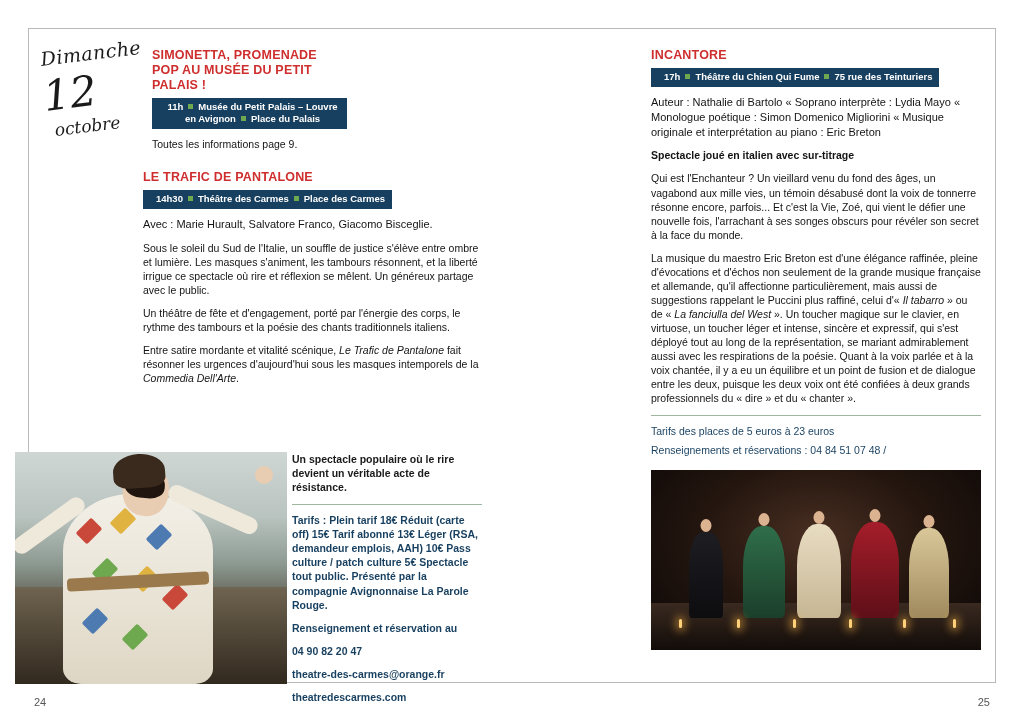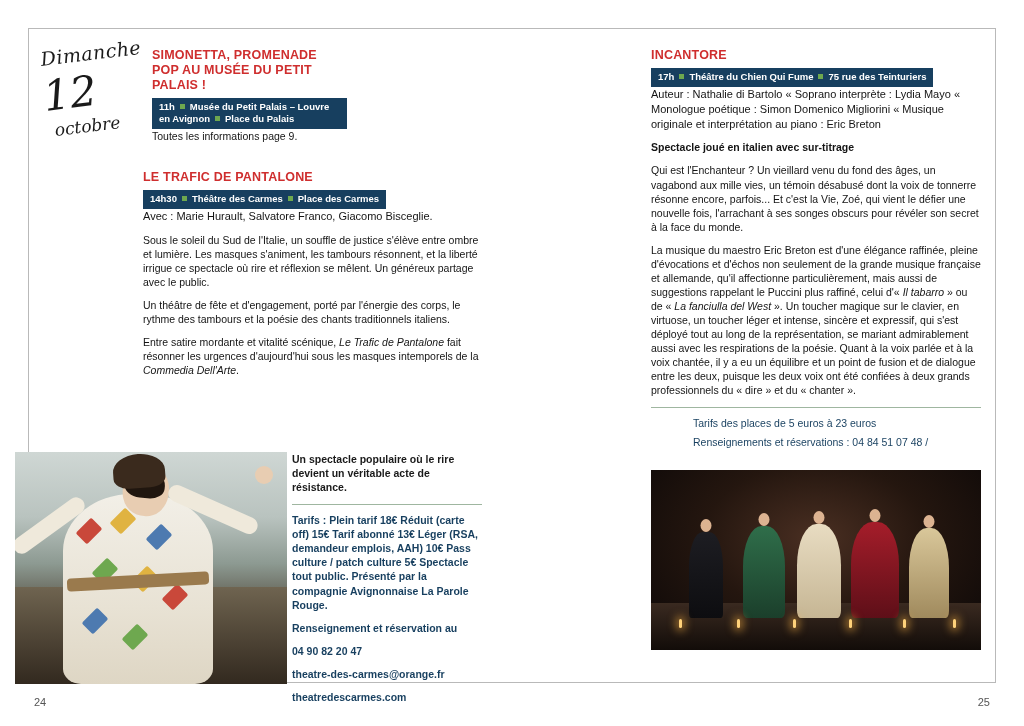--- a/index.html
+++ b/index.html
@@ -100,23 +100,25 @@
     letter-spacing: .2px;
     margin: 0 0 5px 0;
     line-height: 1.2;
     text-transform: uppercase;
   }
   .bar {
     background: #173f5f;
     color: #fff;
     font-size: 9.5px;
     font-weight: bold;
-    padding: 3px 7px 4px 7px;
+    padding: 3px 7px 4px 13px;
     display: inline-block;
     line-height: 1.25;
+    margin-bottom: 8px;
+    text-align: center;
   }
   .bar .sq {
     display: inline-block;
     width: 5px; height: 5px;
     background: #6ea84f;
     margin: 0 5px 0 5px;
     vertical-align: 1px;
   }
   .bar .hour { font-weight: bold; }
   .bar .venue { font-weight: bold; }
@@ -153,21 +155,21 @@
   }
   .tail-col {
     position: absolute;
     left: 292px; top: 452px;
     width: 190px;
     font-size: 10.5px;
     line-height: 1.34;
     font-weight: bold;
   }
   .tariff { color: #173f5f; }
-  .right-tariff { color: #173f5f; margin-top: 12px; font-size: 10.5px; line-height: 1.45; margin-left: 42px;}
+  .right-tariff { color: #173f5f; margin-top: 12px; font-size: 10.5px; line-height: 1.45;}
 
   
   .scene-l { position: absolute; inset: 0; }
   .sky {
     position: absolute; inset: 0;
     background: linear-gradient(180deg,#cfd7d4 0%, #b9c3bf 28%, #8d9a92 48%, #5d5a4d 66%, #3b3228 100%);
   }
   .ground {
     position: absolute; left: 0; right: 0; bottom: 0; height: 42%;
     background: linear-gradient(180deg,#6f6450 0%, #4a4032 60%, #32291f 100%);

